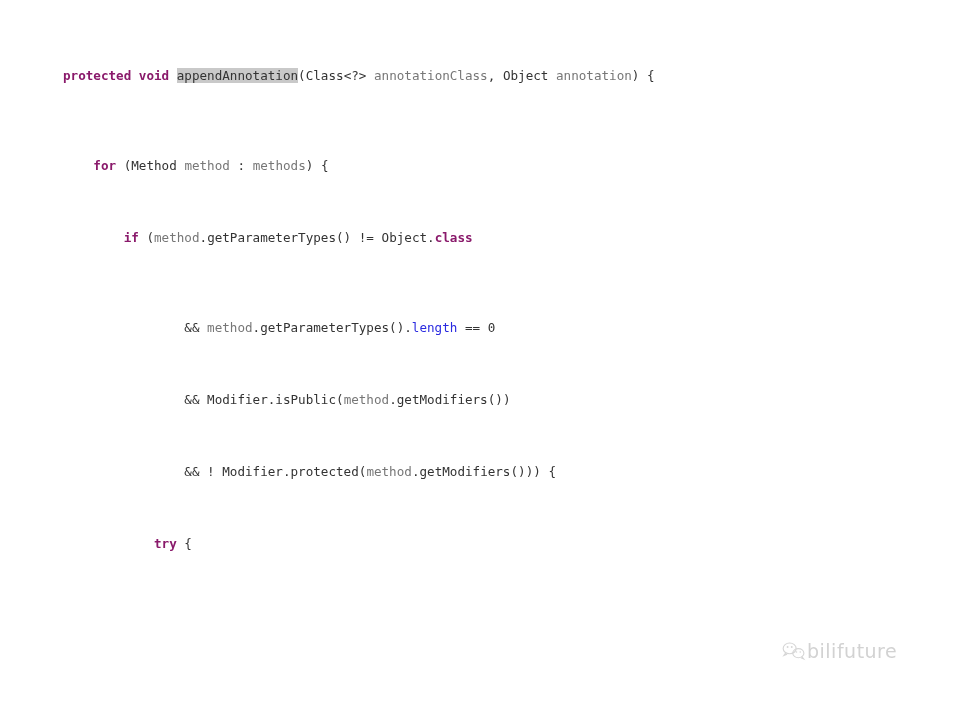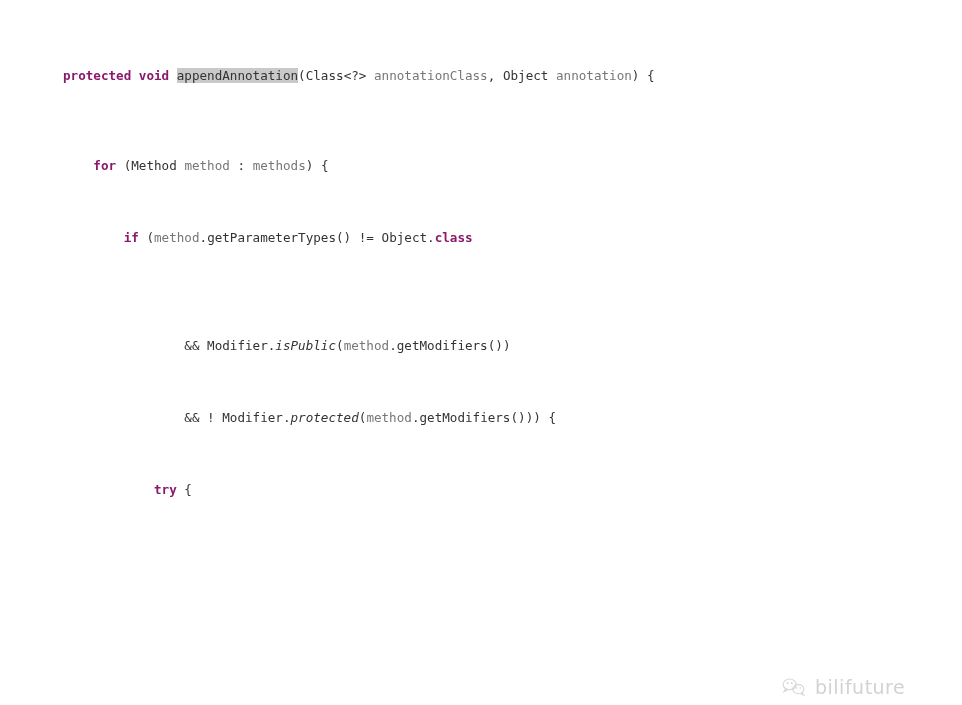--- a/index.html
+++ b/index.html
@@ -36,32 +36,31 @@
     padding-left: 16px;
     white-space: pre;
     margin-left: 47px;
   }
   
   .kw   { color: #8a1a6b; font-weight: bold; }   
   .pln  { color: #777777; }                       
   .typ  { color: #333333; }                       
   .num  { color: #333333; }                       
   .fld  { color: #2a2ae0; }                       
-  .stm  { color: #333333; font-style: italic; }                       
+  .stm  { color: #333333; }                       
   .pun  { color: #333333; }                       
   .sel  { background: #c9c9c9; color: #333333; }  
 
   
   #watermark {
     position: absolute;
     left: 781px;
-    top: 676px;
+    top: 640px;
     display: flex;
     align-items: center;
-    gap: 8px;
     opacity: 1;
     pointer-events: none;
     justify-content: flex-end;
   }
   #watermark .wm-text {
     font-family: "DejaVu Sans", sans-serif;
     font-size: 19px;
     color: #d2d2d2;
     letter-spacing: 0.5px;
   }
@@ -79,20 +78,21 @@
   <div class="code-lines">
 
     <div class="line"><span class="kw">protected</span> <span class="kw">void</span> <span class="sel">appendAnnotation</span><span class="pun">(</span><span class="typ">Class</span><span class="pun">&lt;?&gt;</span> <span class="pln">annotationClass</span><span class="pun">,</span> <span class="typ">Object</span> <span class="pln">annotation</span><span class="pun">) {</span></div>
 
 
     <div class="line">    <span class="kw">for</span> <span class="pun">(</span><span class="typ">Method</span> <span class="pln">method</span> <span class="pun">:</span> <span class="pln">methods</span><span class="pun">) {</span></div>
 
     <div class="line">        <span class="kw">if</span> <span class="pun">(</span><span class="pln">method</span><span class="pun">.</span><span class="typ">getParameterTypes</span><span class="pun">() !=</span> <span class="typ">Object</span><span class="pun">.</span><span class="kw">class</span></div>
 
 
+    <div class="line">                <span class="pun">&amp;&amp;</span> <span class="pln">method</span><span class="pun">.</span><span class="typ">getParameterTypes</span><span class="pun">().</span><span class="fld">length</span> <span class="pun">==</span> <span class="num">0</span></div>
 
     <div class="line">                <span class="pun">&amp;&amp;</span> <span class="typ">Modifier</span><span class="pun">.</span><span class="stm">isPublic</span><span class="pun">(</span><span class="pln">method</span><span class="pun">.</span><span class="typ">getModifiers</span><span class="pun">())</span></div>
 
     <div class="line">                <span class="pun">&amp;&amp; !</span> <span class="typ">Modifier</span><span class="pun">.</span><span class="stm">protected</span><span class="pun">(</span><span class="pln">method</span><span class="pun">.</span><span class="typ">getModifiers</span><span class="pun">())) {</span></div>
 
     <div class="line">            <span class="kw">try</span> <span class="pun">{</span></div>
 
     
 
     

